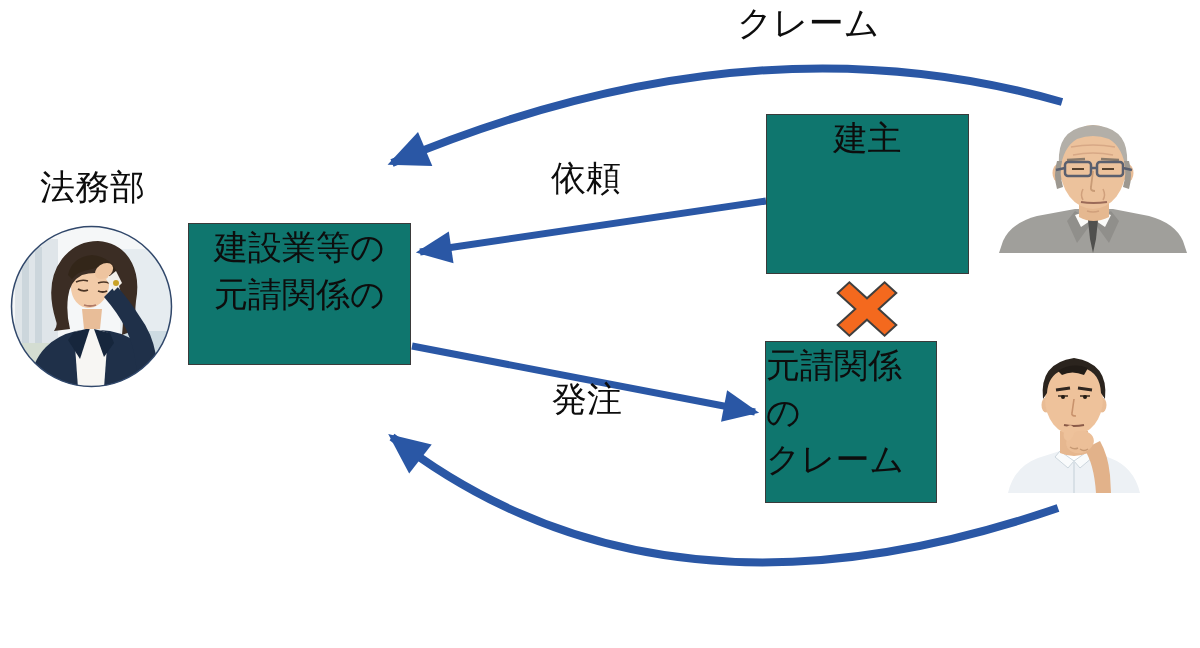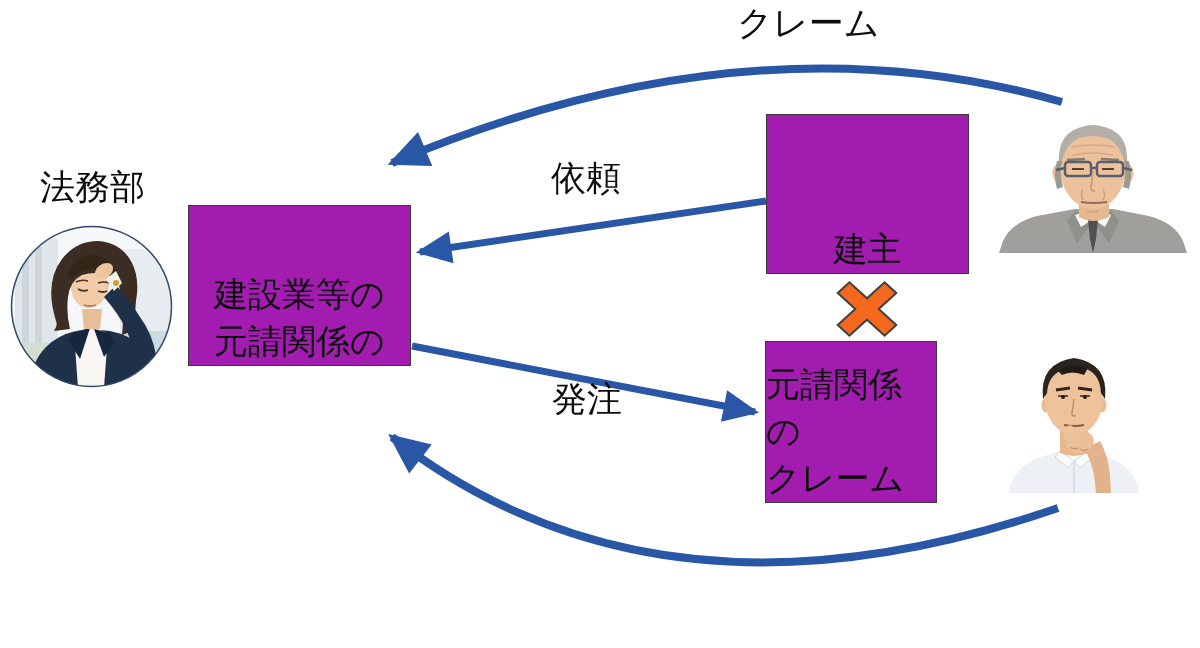--- a/index.html
+++ b/index.html
@@ -12,22 +12,22 @@
   }
   *{margin:0;padding:0;box-sizing:border-box;}
   html,body{background:var(--bg);}
   body{font-family:"DejaVu Sans","Liberation Sans",sans-serif;color:var(--text-color);}
   .canvas{position:relative;width:1200px;height:648px;background:var(--bg);overflow:hidden;}
   .layer{position:absolute;inset:0;width:1200px;height:648px;}
   .arrow{stroke:var(--arrow-blue);fill:none;}
   .arrowhead{fill:var(--arrow-blue);}
   .xmark{fill:var(--x-orange);stroke:var(--x-outline);stroke-width:2;stroke-linejoin:miter;}
   .label{position:absolute;font-size:35px;line-height:1.1;white-space:nowrap;color:var(--text-color);}
-  .node{position:absolute;background:#a21caf;border:1.5px solid var(--box-border);
-        display:flex;align-items:flex-end;justify-content:center;}
+  .node{position:absolute;background:#0f766e;border:1.5px solid var(--box-border);
+        display:flex;align-items:flex-start;justify-content:center;}
   .node .txt{font-size:34px;line-height:47px;text-align:left;color:var(--text-color);}
   .node .txt span{display:block;}
   .photo{position:absolute;}
 </style>
 </head>
 <body>
 
 <div class="canvas">
 
   <svg class="layer" viewBox="0 0 1200 648">
@@ -123,21 +123,21 @@
     <circle cx="65" cy="50" r="2" fill="#221a14"></circle>
     <circle cx="87" cy="50" r="2" fill="#221a14"></circle>
     <path d="M76 52 L74 66 Q73 69 78 69" stroke="#c8926c" stroke-width="1.6" fill="none"></path>
     <path d="M66 78 Q76 80 86 78" stroke="#8a5a48" stroke-width="2" fill="none"></path>
     <path d="M98 146 Q96 116 86 102 L102 94 Q110 108 112 128 L113 146 Z" fill="#e2b28a"></path>
     <ellipse cx="82" cy="95" rx="14" ry="11" fill="#ecbf98" transform="rotate(-15 82 95)"></ellipse>
     <ellipse cx="71" cy="86" rx="5" ry="8" fill="#eec29b" transform="rotate(18 71 86)"></ellipse>
     <path d="M72 100 Q76 103 80 101 M82 102 Q86 105 90 102" stroke="#c79a74" stroke-width="1.4" fill="none"></path>
   </svg>
 
-  <div class="node" style="left:188px;top:205px;width:223px;height:161px">
+  <div class="node" style="left:188px;top:223px;width:223px;height:142px">
     <div class="txt">
       <span>建設業等の</span>
       <span>元請関係の</span>
     </div>
   </div>
 
   <div class="node" style="left:766px;top:114px;width:203px;height:160px">
     <div class="txt">
       <span>建主</span>
     </div>

